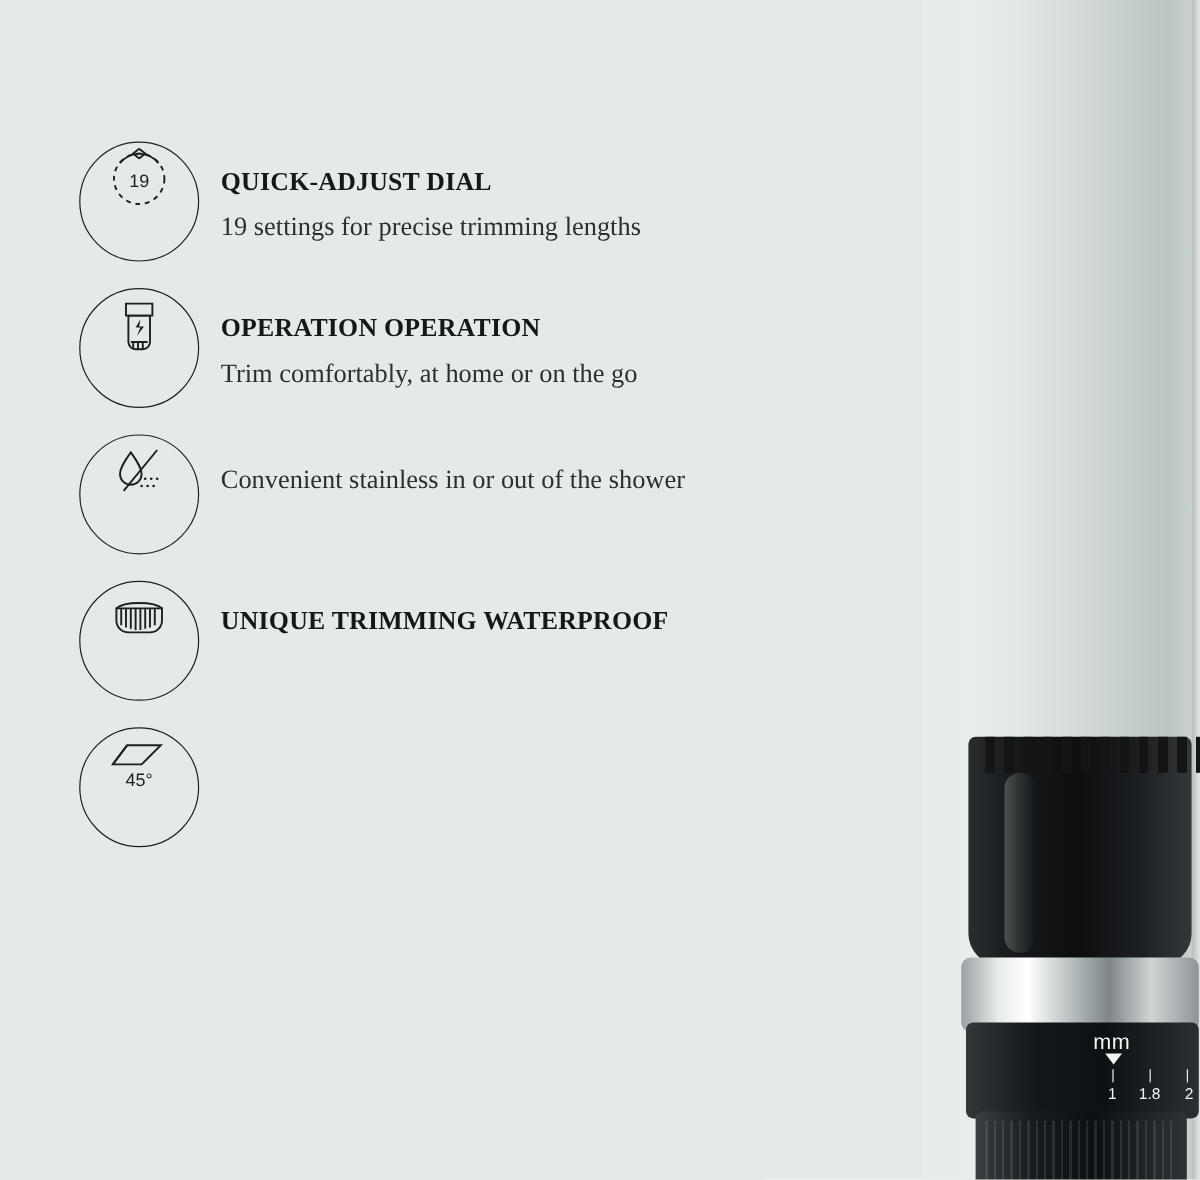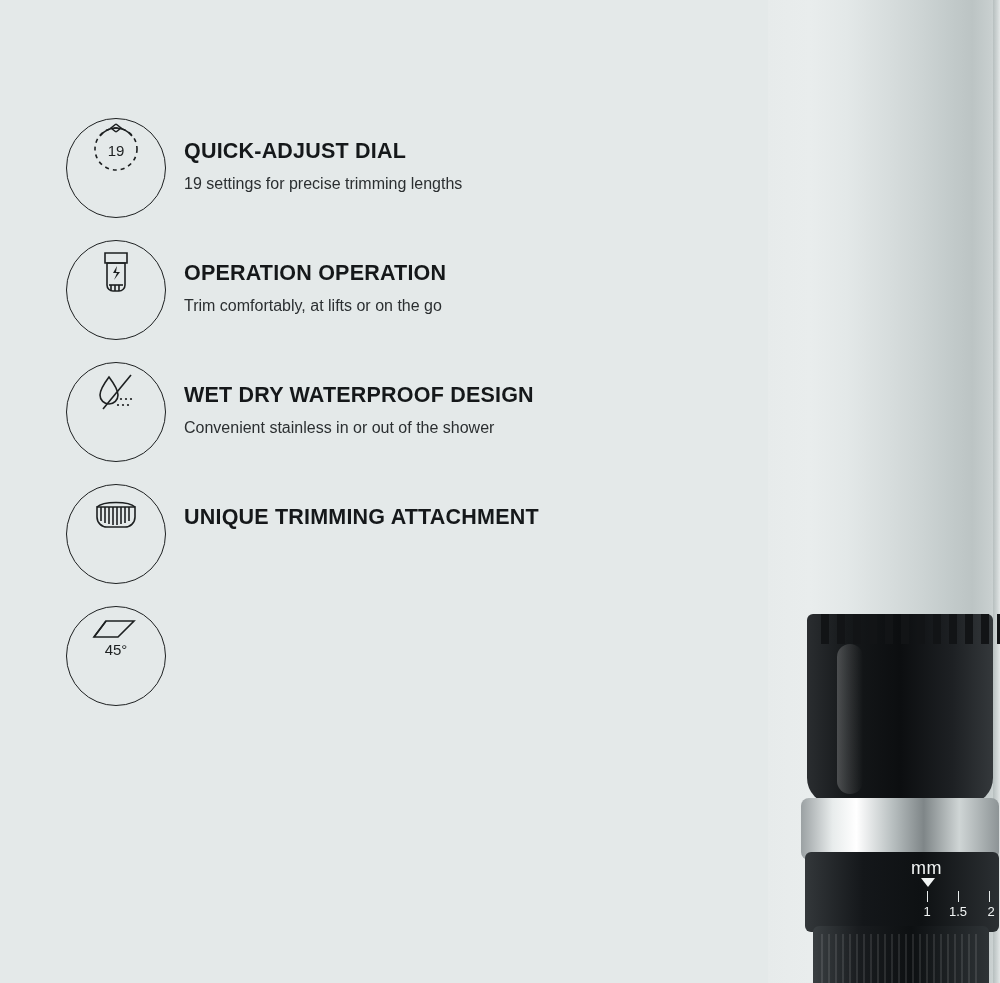--- a/index.html
+++ b/index.html
@@ -196,31 +196,32 @@
     border: 1.6px solid #1d2021;
     border-radius: 50%;
     display: flex;
     align-items: flex-start;
     justify-content: center;
     margin-right: 18px;
   }
   .icon-wrap svg { display: block; }
   .texts {
     padding-top: 22px;
+    font-family: Liberation Serif, serif;
   }
   .f-title {
     font-size: 21.5px;
     font-weight: bold;
     letter-spacing: .2px;
     color: #15181a;
     margin: 0 0 10px 0;
     line-height: 1.05;
   }
   .f-desc {
-    font-size: 16px;
+    font-size: 22px;
     color: #2b2f31;
     margin: 0;
     line-height: 1.42;
     max-width: 600px;
   }
   .f-row-5 .texts { padding-top: 16px; }
 </style>
 </head>
 <body>
 
@@ -240,21 +241,21 @@
     <div class="dial-scale">
       <span class="mm-label">mm</span>
       <span class="dial-pointer"></span>
       <span class="tick-row">
         <span class="tick" style="left:36px"></span>
         <span class="tick" style="left:67px"></span>
         <span class="tick" style="left:98px"></span>
       </span>
       <span class="num-row">
         <span class="num" style="left:28px;width:16px">1</span>
-        <span class="num" style="left:54px;width:26px">1.5</span>
+        <span class="num" style="left:54px;width:26px">1.8</span>
         <span class="num" style="left:92px;width:16px">2</span>
       </span>
     </div>
     <div class="handle"></div>
     <div class="handle-grip"></div>
   </div>
 
   <div class="features">
 
     <div class="feature f-row-1">
@@ -279,53 +280,52 @@
         <svg width="58" height="58" viewBox="0 0 58 58" fill="none" stroke="#1d2021" stroke-width="1.6">
           <path d="M18 12 h22 v10 h-22 z"></path>
           <path d="M20 22 h18 v22 a6 6 0 0 1 -6 6 h-6 a6 6 0 0 1 -6 -6 z"></path>
           <path d="M22 44 h14"></path>
           <path d="M24 44 v6 M28 44 v6 M32 44 v6"></path>
           <path d="M30 25 l-4 7 h4 l-3 7 6 -8 h-4 z" fill="#1d2021" stroke="none"></path>
         </svg>
       </div>
       <div class="texts">
         <p class="f-title">OPERATION OPERATION</p>
-        <p class="f-desc">Trim comfortably, at lifts or on the go</p>
+        <p class="f-desc">Trim comfortably, at home or on the go</p>
       </div>
     </div>
 
     <div class="feature f-row-3">
       <div class="icon-wrap">
         <svg width="58" height="58" viewBox="0 0 58 58" fill="none" stroke="#1d2021" stroke-width="1.6">
           <path d="M22 14 c0 0 -9 12 -9 18 a9 9 0 0 0 18 0 c0 -6 -9 -18 -9 -18 z"></path>
           <path d="M44 12 L16 46"></path>
           <circle cx="34" cy="36" r="1.1" fill="#1d2021" stroke="none"></circle>
           <circle cx="39" cy="36" r="1.1" fill="#1d2021" stroke="none"></circle>
           <circle cx="44" cy="36" r="1.1" fill="#1d2021" stroke="none"></circle>
           <circle cx="36" cy="42" r="1.1" fill="#1d2021" stroke="none"></circle>
           <circle cx="41" cy="42" r="1.1" fill="#1d2021" stroke="none"></circle>
           <circle cx="31" cy="42" r="1.1" fill="#1d2021" stroke="none"></circle>
         </svg>
       </div>
       <div class="texts">
-        <p class="f-title">WET DRY WATERPROOF DESIGN</p>
         <p class="f-desc">Convenient stainless in or out of the shower</p>
       </div>
     </div>
 
     <div class="feature f-row-4">
       <div class="icon-wrap">
         <svg width="62" height="58" viewBox="0 0 62 58" fill="none" stroke="#1d2021" stroke-width="1.6">
           <path d="M12 22 h38 v10 a10 10 0 0 1 -10 10 h-18 a10 10 0 0 1 -10 -10 z"></path>
           <path d="M16 22 v14 M20 22 v16 M24 22 v17 M28 22 v18 M32 22 v18 M36 22 v17 M40 22 v16 M44 22 v14"></path>
           <path d="M12 22 c6 -6 32 -6 38 0"></path>
         </svg>
       </div>
       <div class="texts">
-        <p class="f-title">UNIQUE TRIMMING ATTACHMENT</p>
+        <p class="f-title">UNIQUE TRIMMING WATERPROOF</p>
       </div>
     </div>
 
     <div class="feature f-row-5">
       <div class="icon-wrap">
         <svg width="64" height="58" viewBox="0 0 64 58" fill="none" stroke="#1d2021" stroke-width="1.6">
           <path d="M22 14 L50 14 L34 30 L10 30 Z"></path>
           <path d="M10 30 L22 14"></path>
           <text x="32" y="48" font-size="15" font-family="Liberation Sans, sans-serif" fill="#1d2021" stroke="none" text-anchor="middle">45°</text>
         </svg>

